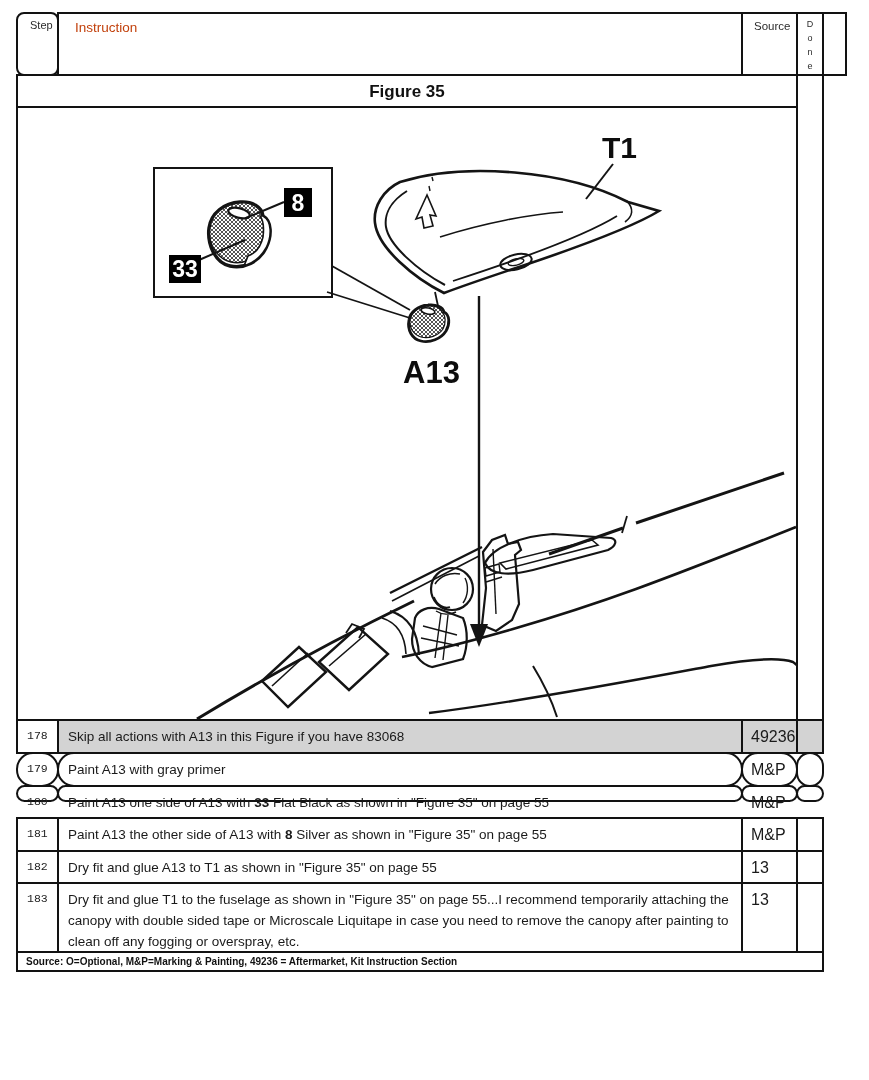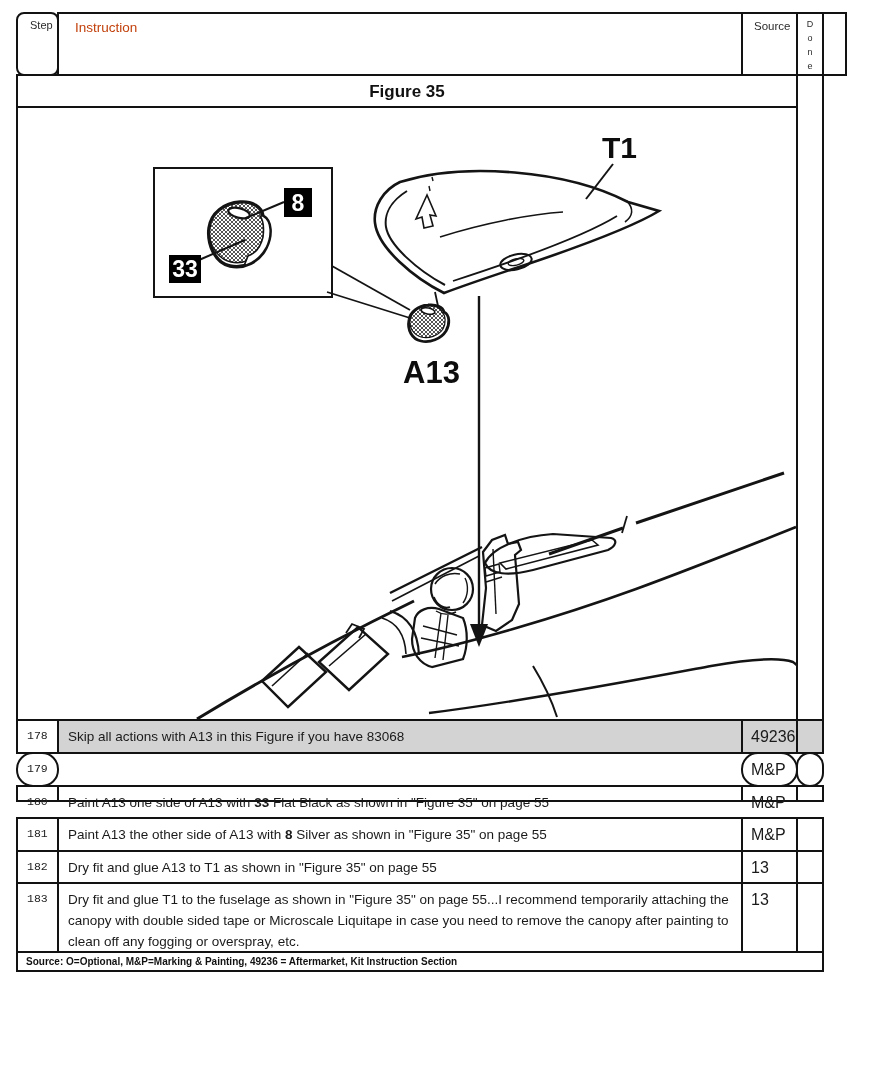--- a/index.html
+++ b/index.html
@@ -14,21 +14,21 @@
   .h-done span{display:block;}
   
   .f-title{left:16px;top:74px;width:782px;height:34px;text-align:center;font-size:17px;font-weight:bold;padding-top:6px;color:#111;}
   .f-box{left:16px;top:106px;width:782px;height:615px;}
   .done-tall{left:796px;top:74px;width:28px;height:647px;}
   
   .col-step{left:16px;width:43px;font-size:11.5px;padding:8px 0 0 9px;color:#222;font-family:Liberation Mono, monospace;}
   .col-instr{left:57px;width:686px;font-size:13.5px;line-height:1.55;padding:6px 10px 0 9px;color:#1a1a1a;}
   .col-src{left:741px;width:57px;font-size:16px;padding:7px 0 0 8px;color:#1a1a1a;}
   .col-done{left:796px;width:28px;}
-  .r0{top:719px;height:35px;} .r1{top:752px;height:35px;border-radius:17px;} .r2{top:785px;height:17px;}
+  .r0{top:719px;height:35px;} .r1{top:752px;height:35px;border-radius:17px;} .r2{top:785px;height:17px;border-radius:11px;}
   .r3{top:817px;height:36px;} .r4{top:850px;height:34px;} .r5{top:882px;height:71px;}
   .footer{left:16px;top:951px;width:808px;height:21px;font-size:10px;font-weight:bold;padding:3px 0 0 8px;color:#111;}
   svg{position:absolute;left:16px;top:106px;}
   svg text{font-family:"Liberation Sans",sans-serif;}
   .lbl{font-weight:bold;fill:#0d0d0d;}
   .boxlbl{font-weight:bold;fill:#ffffff;}
 </style>
 </head>
 <body>
 
@@ -144,20 +144,21 @@
       <path d="M517,560 Q533,586 541,611" stroke-width="2"></path>
     </g>
   </svg>
 
   <div class="c col-step r0">178</div>
   <div class="c col-instr r0" style="background: rgb(211, 211, 211);"><span>Skip all actions with A13 in this Figure if you have 83068</span></div>
   <div class="c col-src r0" style="background: rgb(211, 211, 211);">49236</div>
   <div class="c col-done r0" style="background: rgb(211, 211, 211);"></div>
 
   <div class="c col-step r1">179</div>
+  <div class="c col-instr r1"><span>Paint A13 with gray primer</span></div>
   <div class="c col-src r1">M&amp;P</div>
   <div class="c col-done r1"></div>
 
   <div class="c col-step r2">180</div>
   <div class="c col-instr r2"><span>Paint A13 one side of A13 with </span><b>33</b><span> Flat Black as shown in "Figure 35" on page 55</span></div>
   <div class="c col-src r2">M&amp;P</div>
   <div class="c col-done r2"></div>
 
   <div class="c col-step r3">181</div>
   <div class="c col-instr r3"><span>Paint A13 the other side of A13 with </span><b>8</b><span> Silver as shown in "Figure 35" on page 55</span></div>

